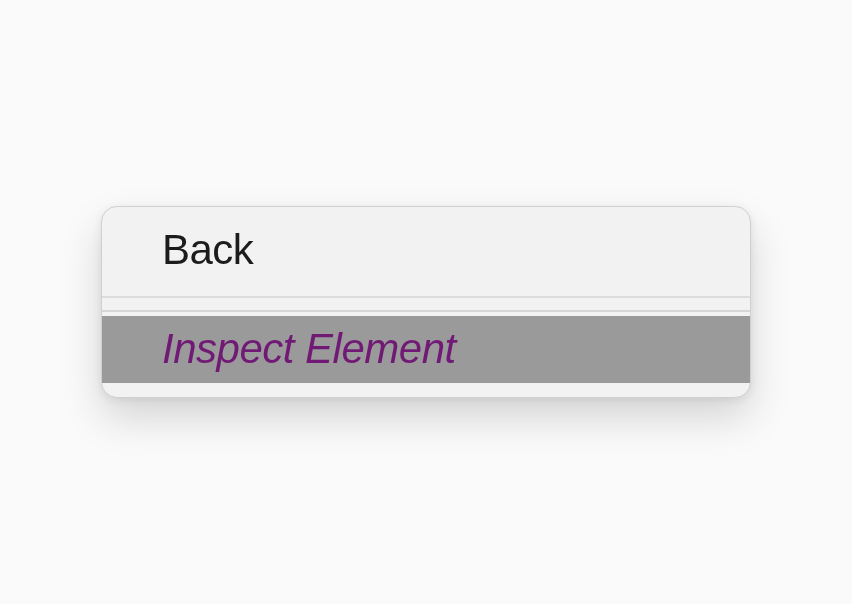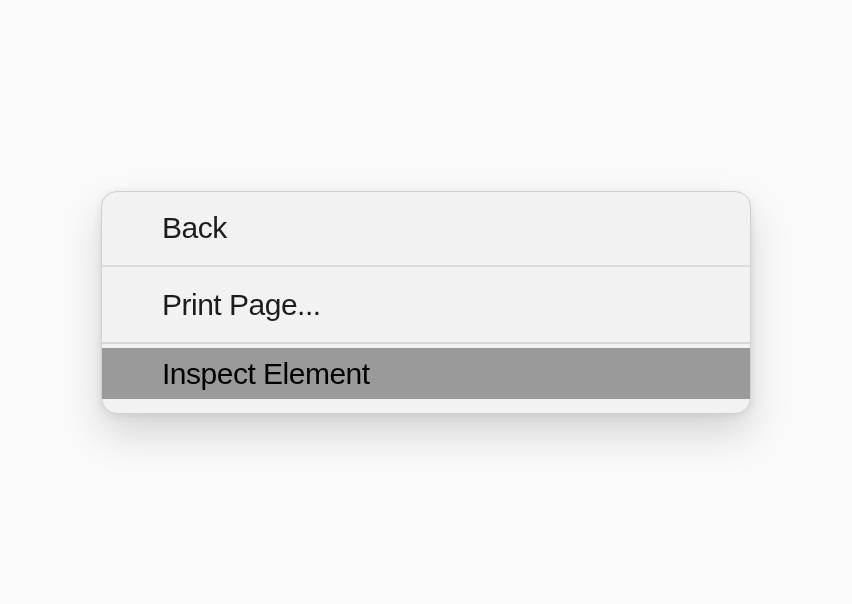--- a/index.html
+++ b/index.html
@@ -20,45 +20,45 @@
       width: 650px;
       background: #f2f2f2;
       border: 1px solid #d0d0d0;
       border-radius: 16px;
       box-shadow: 0 20px 40px rgba(0,0,0,0.15), 0 2px 8px rgba(0,0,0,0.08);
       overflow: hidden;
       padding-top: 10px;
       padding-bottom: 14px;
     }
     .menu-item {
-      font-size: 30px;
+      font-size: 42px;
       font-weight: 400;
       color: #1c1c1c;
       padding: 6px 0 6px 60px;
       line-height: 1.3;
       cursor: default;
       letter-spacing: -0.5px;
     }
     .menu-item.hovered {
       background: #9a9a9a;
-      color: #000000;
+      color: #701a75;
+      font-style: italic;
     }
     .separator {
       height: 2px;
       background: #dcdcdc;
       margin: 12px 0;
     }
     .separator-thick {
       height: 2px;
       background: #d6d6d6;
       margin: 12px 0 4px 0;
     }
   </style>
 </head>
 <body>
 
 <div class="context-menu">
   <div class="menu-item">Back</div>
   <div class="separator"></div>
-  <div class="menu-item">Print Page...</div>
   <div class="separator-thick"></div>
   <div class="menu-item hovered">Inspect Element</div>
 </div>
 
 </body></html>

